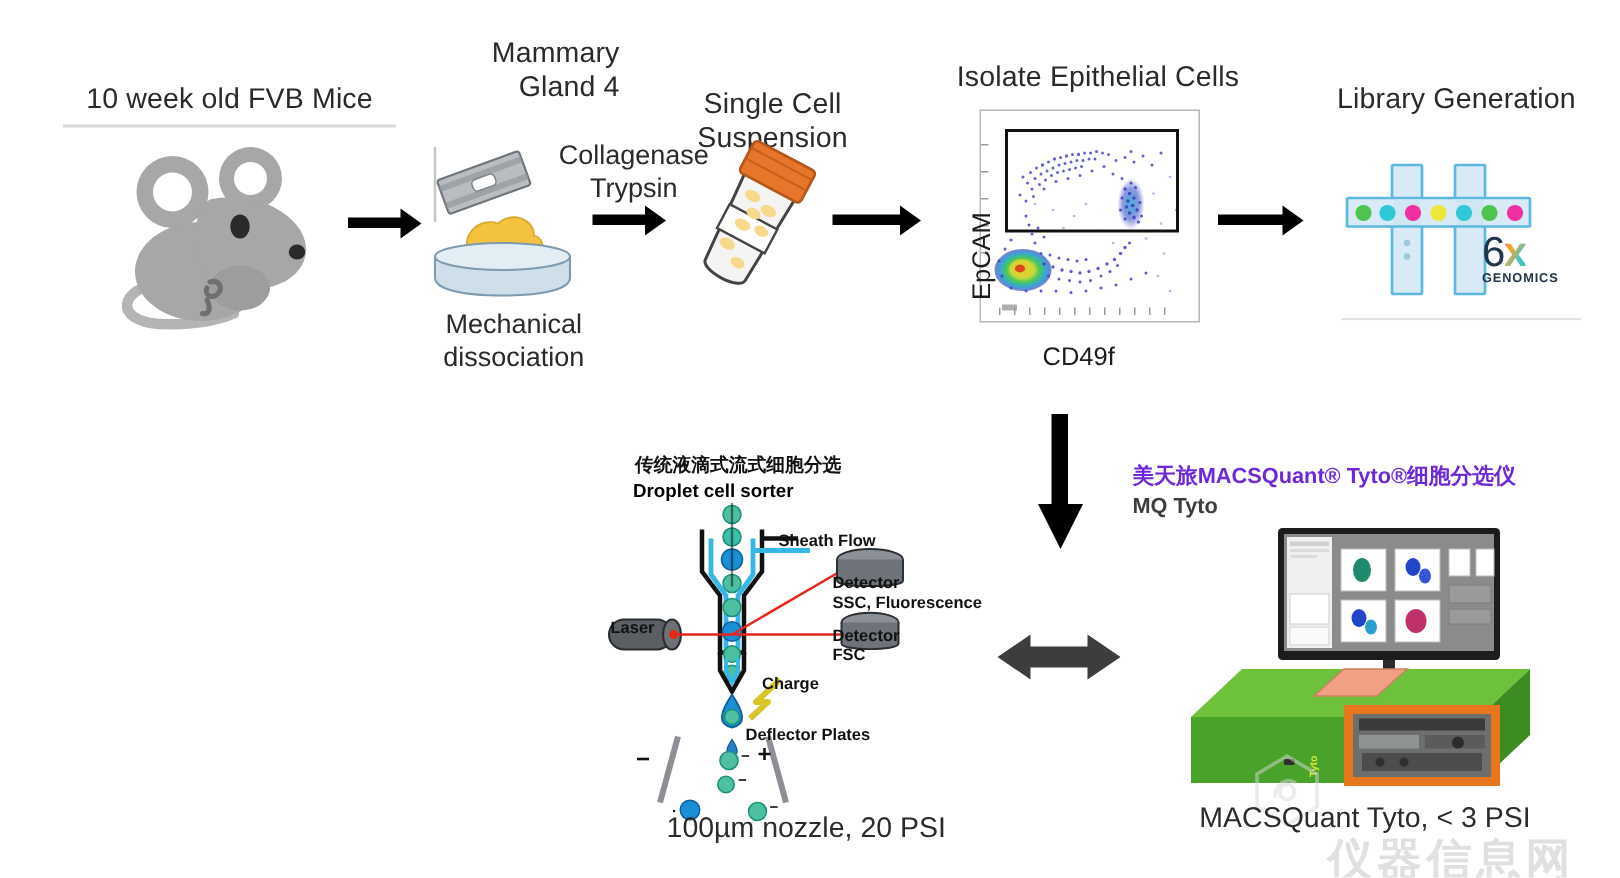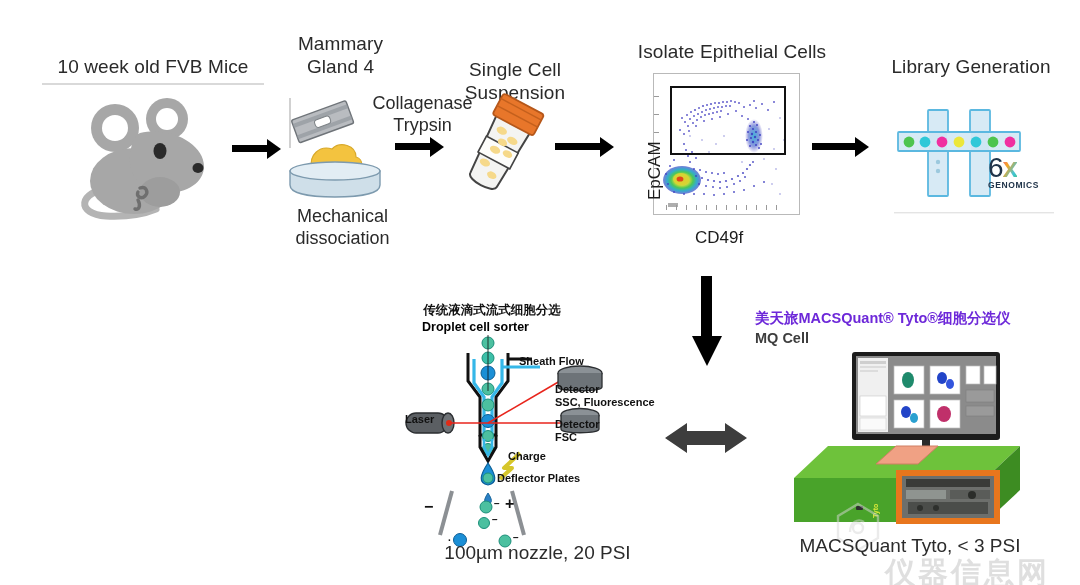--- a/index.html
+++ b/index.html
@@ -102,21 +102,21 @@
         <path d="M92,100 C98,98 101,104 97,108 C93,112 88,108 90,104" fill="none" stroke="#6f6f6f" stroke-width="3.4" stroke-linecap="round"></path>
         <path d="M90,112 C93,118 91,122 87,121" fill="none" stroke="#6f6f6f" stroke-width="3.4" stroke-linecap="round"></path>
       </g>
     </svg>
   </div>
 
   <div class="abs" style="left:232px;top:145px;width:50px;">
     <div class="arrow-r" style="left:0;top:0;width:36px;"></div>
   </div>
 
-  <div class="abs hdr" style="left:268px;top:32px;width:145px;">
+  <div class="abs hdr" style="left:268px;top:24px;width:145px;text-align:right;">
     <div>Mammary</div>
     <div>Gland 4</div>
   </div>
 
   <div class="abs" style="left:286px;top:96px;">
     <svg width="72" height="55" viewBox="0 0 72 55">
       <g transform="rotate(-20 36 27)">
         <rect x="8" y="14" width="58" height="24" rx="2" fill="#b9bcc0" stroke="#6f7479" stroke-width="1.4"></rect>
         <rect x="8" y="18" width="58" height="4" fill="#8f959b" opacity=".65"></rect>
         <rect x="8" y="30" width="58" height="4" fill="#8f959b" opacity=".65"></rect>
@@ -506,31 +506,31 @@
       <circle cx="105" cy="206" r="6" fill="#4cc0a0" stroke="#1c8f7a" stroke-width="1"></circle>
       <text x="113" y="206" font-family="Liberation Sans, sans-serif" font-size="10" font-weight="bold" fill="#111">−</text>
     </svg>
   </div>
 
   <div class="lbl" style="left:519px;top:355px;">Sheath Flow</div>
   <div class="lbl" style="left:555px;top:383px;">Detector</div>
   <div class="lbl" style="left:555px;top:396px;">SSC, Fluorescence</div>
   <div class="lbl" style="left:555px;top:418px;">Detector</div>
   <div class="lbl" style="left:555px;top:431px;">FSC</div>
-  <div class="lbl" style="left:385px;top:413px;padding-left:20px;">Laser</div>
+  <div class="lbl" style="left:407px;top:413px;">Laser</div>
   <div class="lbl" style="left:508px;top:450px;">Charge</div>
-  <div class="lbl" style="left:497px;top:472px;">Deflector Plates</div>
+  <div class="lbl" style="left:497px;top:484px;">Deflector Plates</div>
   <div class="abs" style="left:424px;top:498px;font-size:16px;font-weight:bold;color:#111;">−</div>
   <div class="abs" style="left:505px;top:495px;font-size:16px;font-weight:bold;color:#111;">+</div>
 
   <div class="abs cap" style="left:400px;top:542px;width:275px;">100µm nozzle, 20 PSI</div>
 
   <div class="abs" style="left:755px;top:308px;width:290px;">
     <div style="font-size:14.5px;font-weight:bold;color:#6d28d9;line-height:20px;white-space:nowrap;">美天旅MACSQuant® Tyto®细胞分选仪</div>
-    <div style="font-size:14.5px;font-weight:bold;color:#3d3d3d;line-height:20px;">MQ Cell</div>
+    <div style="font-size:14.5px;font-weight:bold;color:#3d3d3d;line-height:20px;">MQ Tyto</div>
   </div>
 
   <div class="abs" style="left:790px;top:350px;">
     <svg width="260" height="175" viewBox="0 0 260 175">
 
       <g>
         <rect x="62" y="2" width="148" height="88" rx="3" fill="#1c1c1c"></rect>
         <rect x="66" y="6" width="140" height="78" fill="#8b8b8b"></rect>
 
         <rect x="68" y="8" width="30" height="74" fill="#f0f0f0"></rect>

